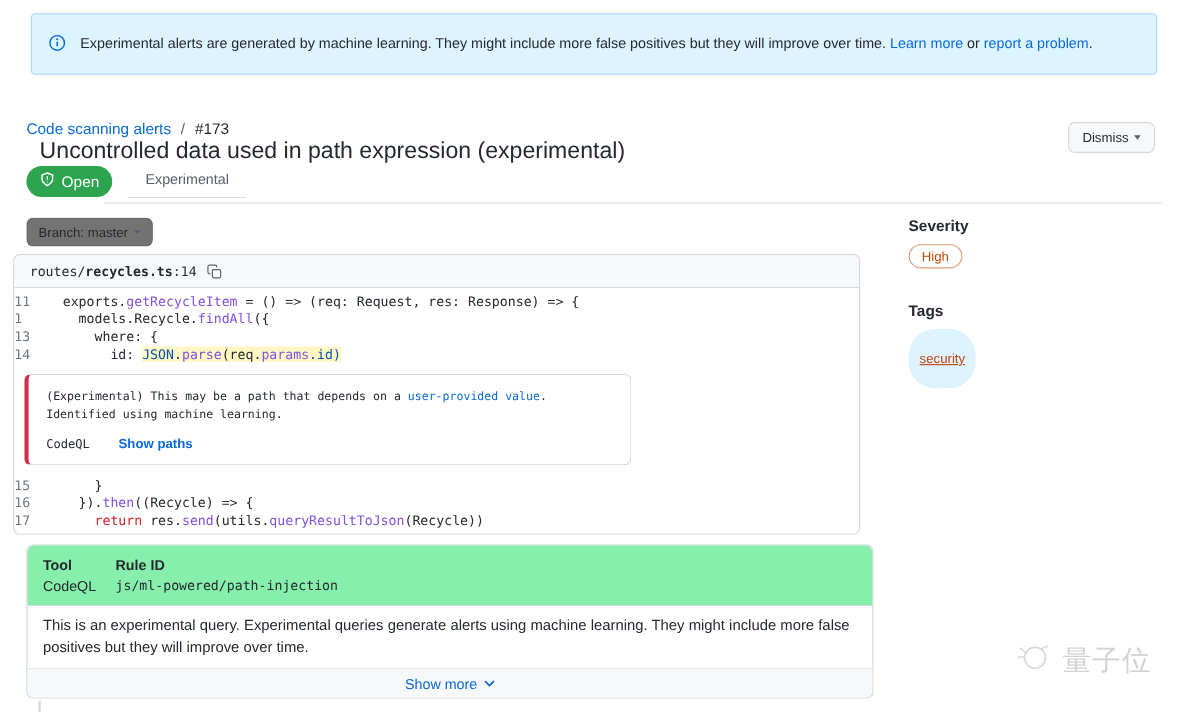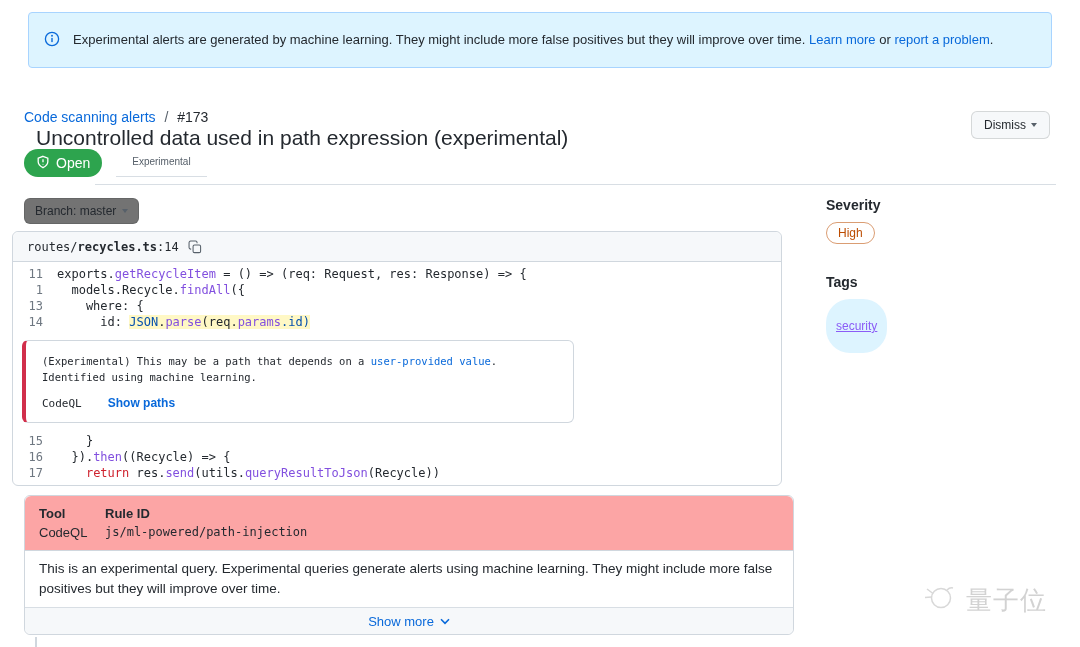--- a/index.html
+++ b/index.html
@@ -36,21 +36,21 @@
     width:0; height:0; border-left:3.5px solid transparent; border-right:3.5px solid transparent;
     border-top:4.5px solid #57606a; display:inline-block;
   }
 
   
   .state-row { position:absolute; top:149px; left:24px; display:flex; align-items:center; gap:14px; }
   .open-badge {
     background:#2da44e; color:#fff; border-radius:2em; height:28px; padding:0 12px;
     display:flex; align-items:center; gap:6px; font-size:14px; font-weight:500;
   }
-  .experimental-tab { color:#57606a; font-size:10px; padding:6px 16px 9px; border-bottom:1px solid #d8dee4;text-align:center; }
+  .experimental-tab { color:#57606a; font-size:13px; padding:6px 16px 9px; border-bottom:1px solid #d8dee4;text-align:center; }
   .divider { position:absolute; top:184px; left:95px; width:961px; border-top:1px solid #d8dee4; }
 
   
   .branch-btn {
     position:absolute; top:198px; left:24px; height:26px; padding:0 10px;
     background:#737373; border:1px solid rgba(27,31,36,0.15); border-radius:6px;
     font-size:12px; color:#24292f; display:flex; align-items:center; gap:6px; cursor:pointer;
   }
 
   
@@ -60,21 +60,21 @@
   }
   .file-header {
     display:flex; align-items:center; gap:9px; padding:6px 14px; height:30px;
     background:#f6f8fa; border-bottom:1px solid #d0d7de; border-radius:6px 6px 0 0;
     font-family:"DejaVu Sans Mono", monospace; font-size:12px;
   }
   .file-name { font-weight:bold; }
   .copy-btn { display:flex; align-items:center; cursor:pointer; }
   .code-block { padding:4px 0; }
   .code-line { display:flex; line-height:16px; font-family:"DejaVu Sans Mono", monospace; font-size:12px; }
-  .line-num { width:44px; text-align:right; padding-right:14px; color:#6e7781; flex-shrink:0; cursor:pointer; }
+  .line-num { width:44px; padding-right:14px; color:#6e7781; flex-shrink:0; cursor:pointer; }
   .line-code { white-space:pre; }
   .tk-d { color:#24292f; }
   .tk-p { color:#8250df; }
   .tk-b { color:#0550ae; }
   .tk-r { color:#cf222e; }
   .hl  { background:#fff8c5; }
 
   
   .annotation-box {
     margin:6px 0 6px 9px; width:552px;
@@ -85,21 +85,21 @@
   .annotation-actions { margin-top:11px; display:flex; align-items:center; gap:26px; }
   .annotation-tool { font-family:"DejaVu Sans Mono", monospace; font-size:11px; }
   .show-paths { font-size:12px; font-weight:700; }
 
   
   .details-card {
     position:absolute; top:495px; left:24px; width:770px;
     border:1px solid #d0d7de; border-radius:6px; background:#fff;
   }
   .details-header {
-    display:flex; padding:10px 14px; background:#fca5a5;
+    display:flex; padding:10px 14px; background:#86efac;
     border-bottom:1px solid #d0d7de; border-radius:6px 6px 0 0;
   }
   .details-col-tool { width:66px; }
   .details-label { font-weight:700; font-size:13px; margin-bottom:4px; }
   .details-value { font-size:13px; }
   .rule-value { font-family:"DejaVu Sans Mono", monospace; font-size:12px; }
   .details-desc { padding:8px 14px; font-size:13.5px; line-height:20px; }
   .details-footer {
     border-top:1px solid #d8dee4; background:#f6f8fa; height:27px; border-radius:0 0 6px 6px;
     display:flex; align-items:center; justify-content:center; gap:6px;
@@ -111,21 +111,21 @@
   .sidebar { position:absolute; top:197px; left:826px; width:230px; }
   .sidebar-label { font-weight:700; font-size:14px; }
   .severity-pill {
     display:inline-block; margin-top:9px; padding:3px 11px;
     border:1px solid rgba(188,76,0,0.55); color:#bc4c00;
     border-radius:2em; font-size:12px; font-weight:500;
   }
   .tags-label { margin-top:30px; }
   .tag-pill {
     display:inline-block; margin-top:9px; padding:20px 10px;
-    background:#ddf4ff; color:#8b5cf6; border-radius:2em; font-size:12px;text-decoration:underline;
+    background:#ddf4ff; color:#c2410c; border-radius:2em; font-size:12px;text-decoration:underline;
   }
 
   
   .watermark {
     position:absolute; top:582px; right:33px; display:flex; align-items:center; gap:8px;
     color:#d2d2d2; font-size:26px; letter-spacing:1px;
   }
 </style>
 </head>
 <body>

